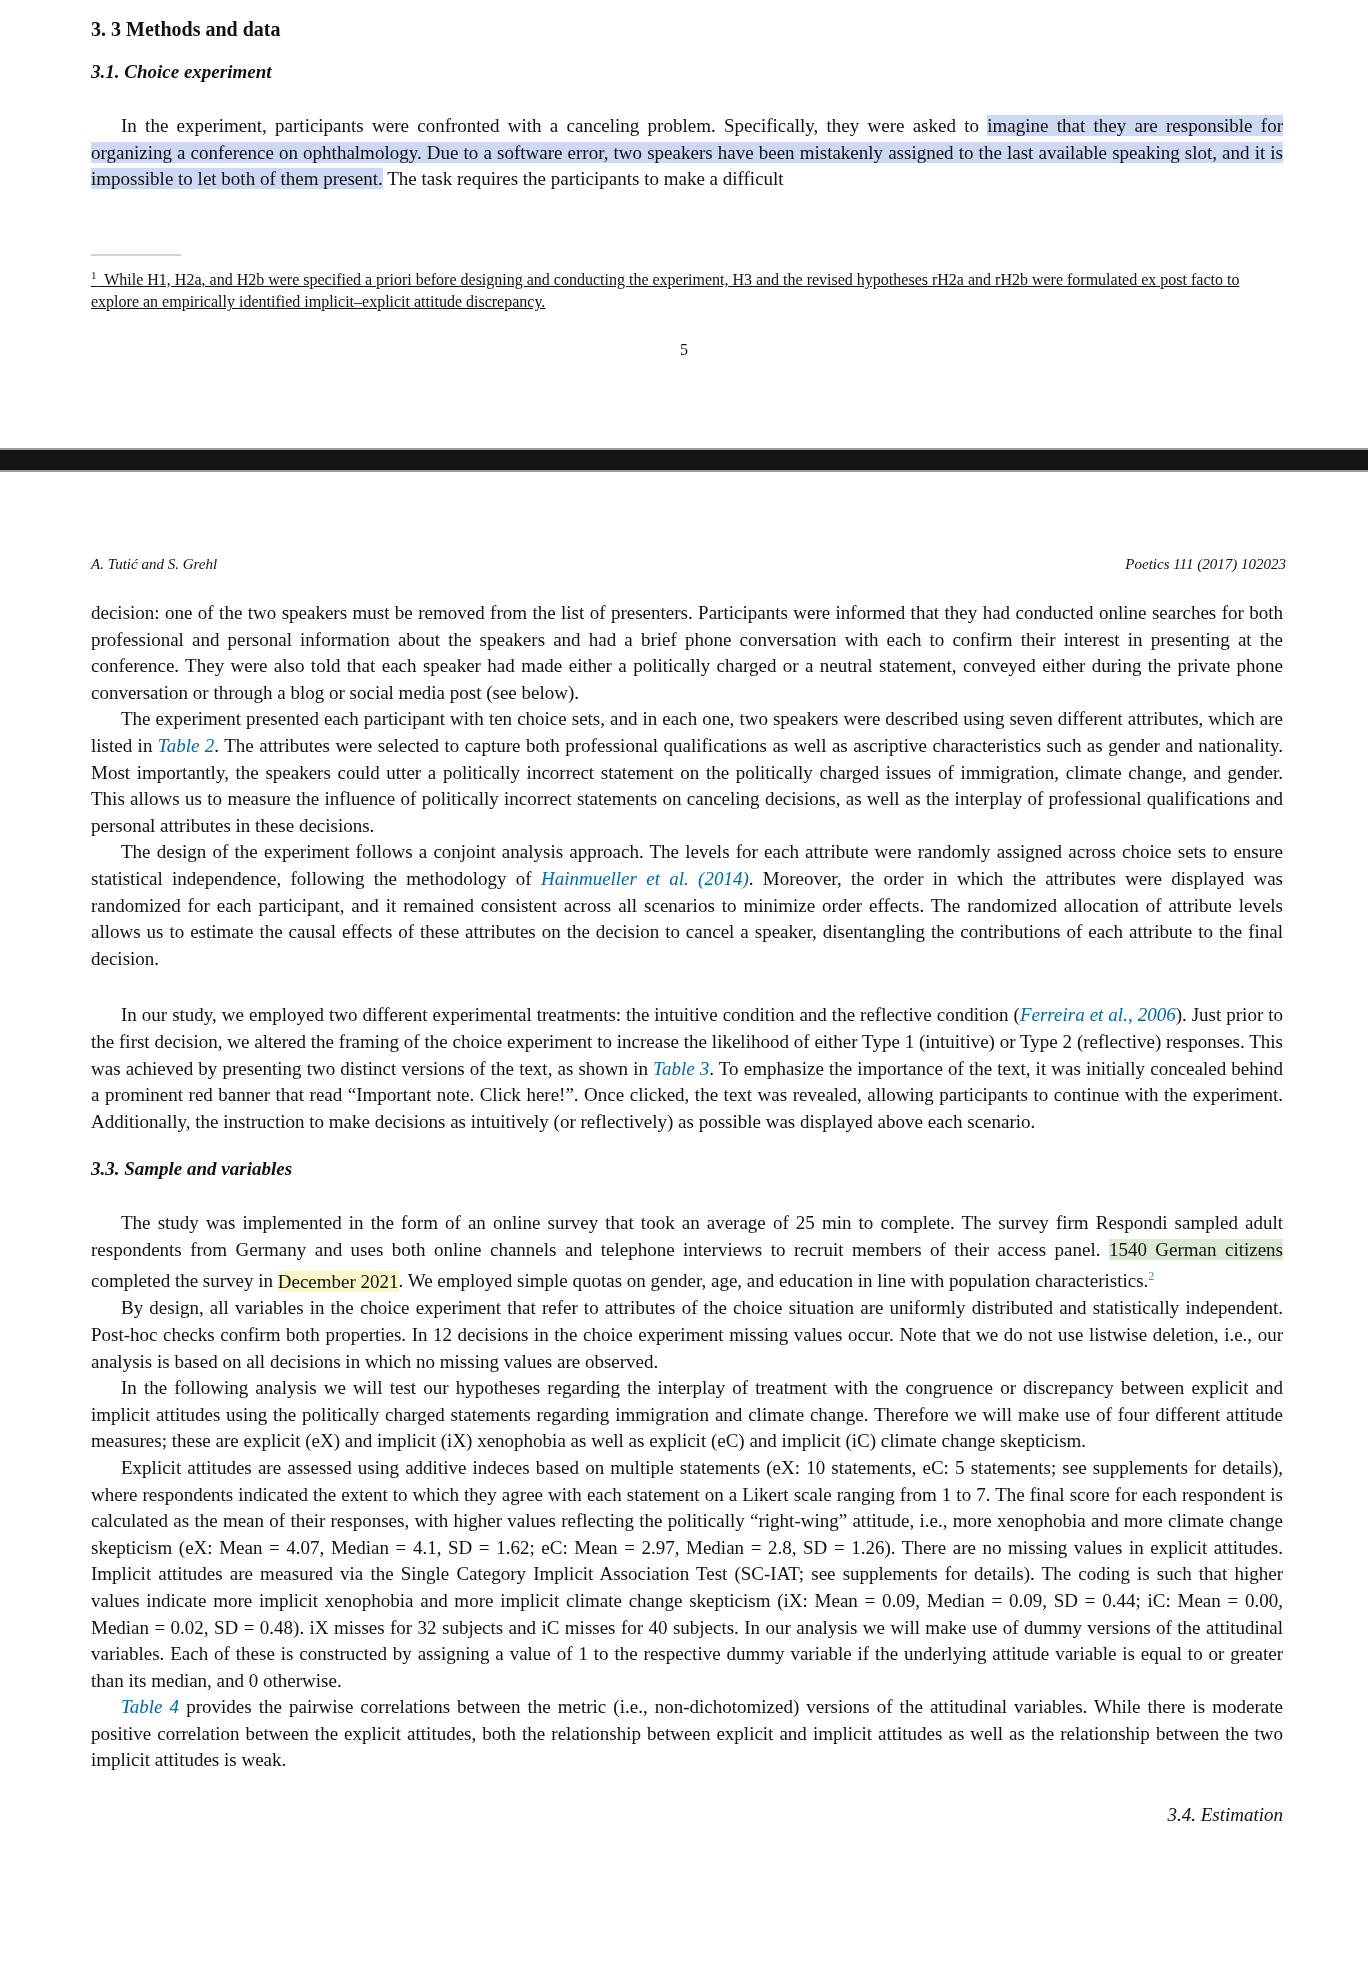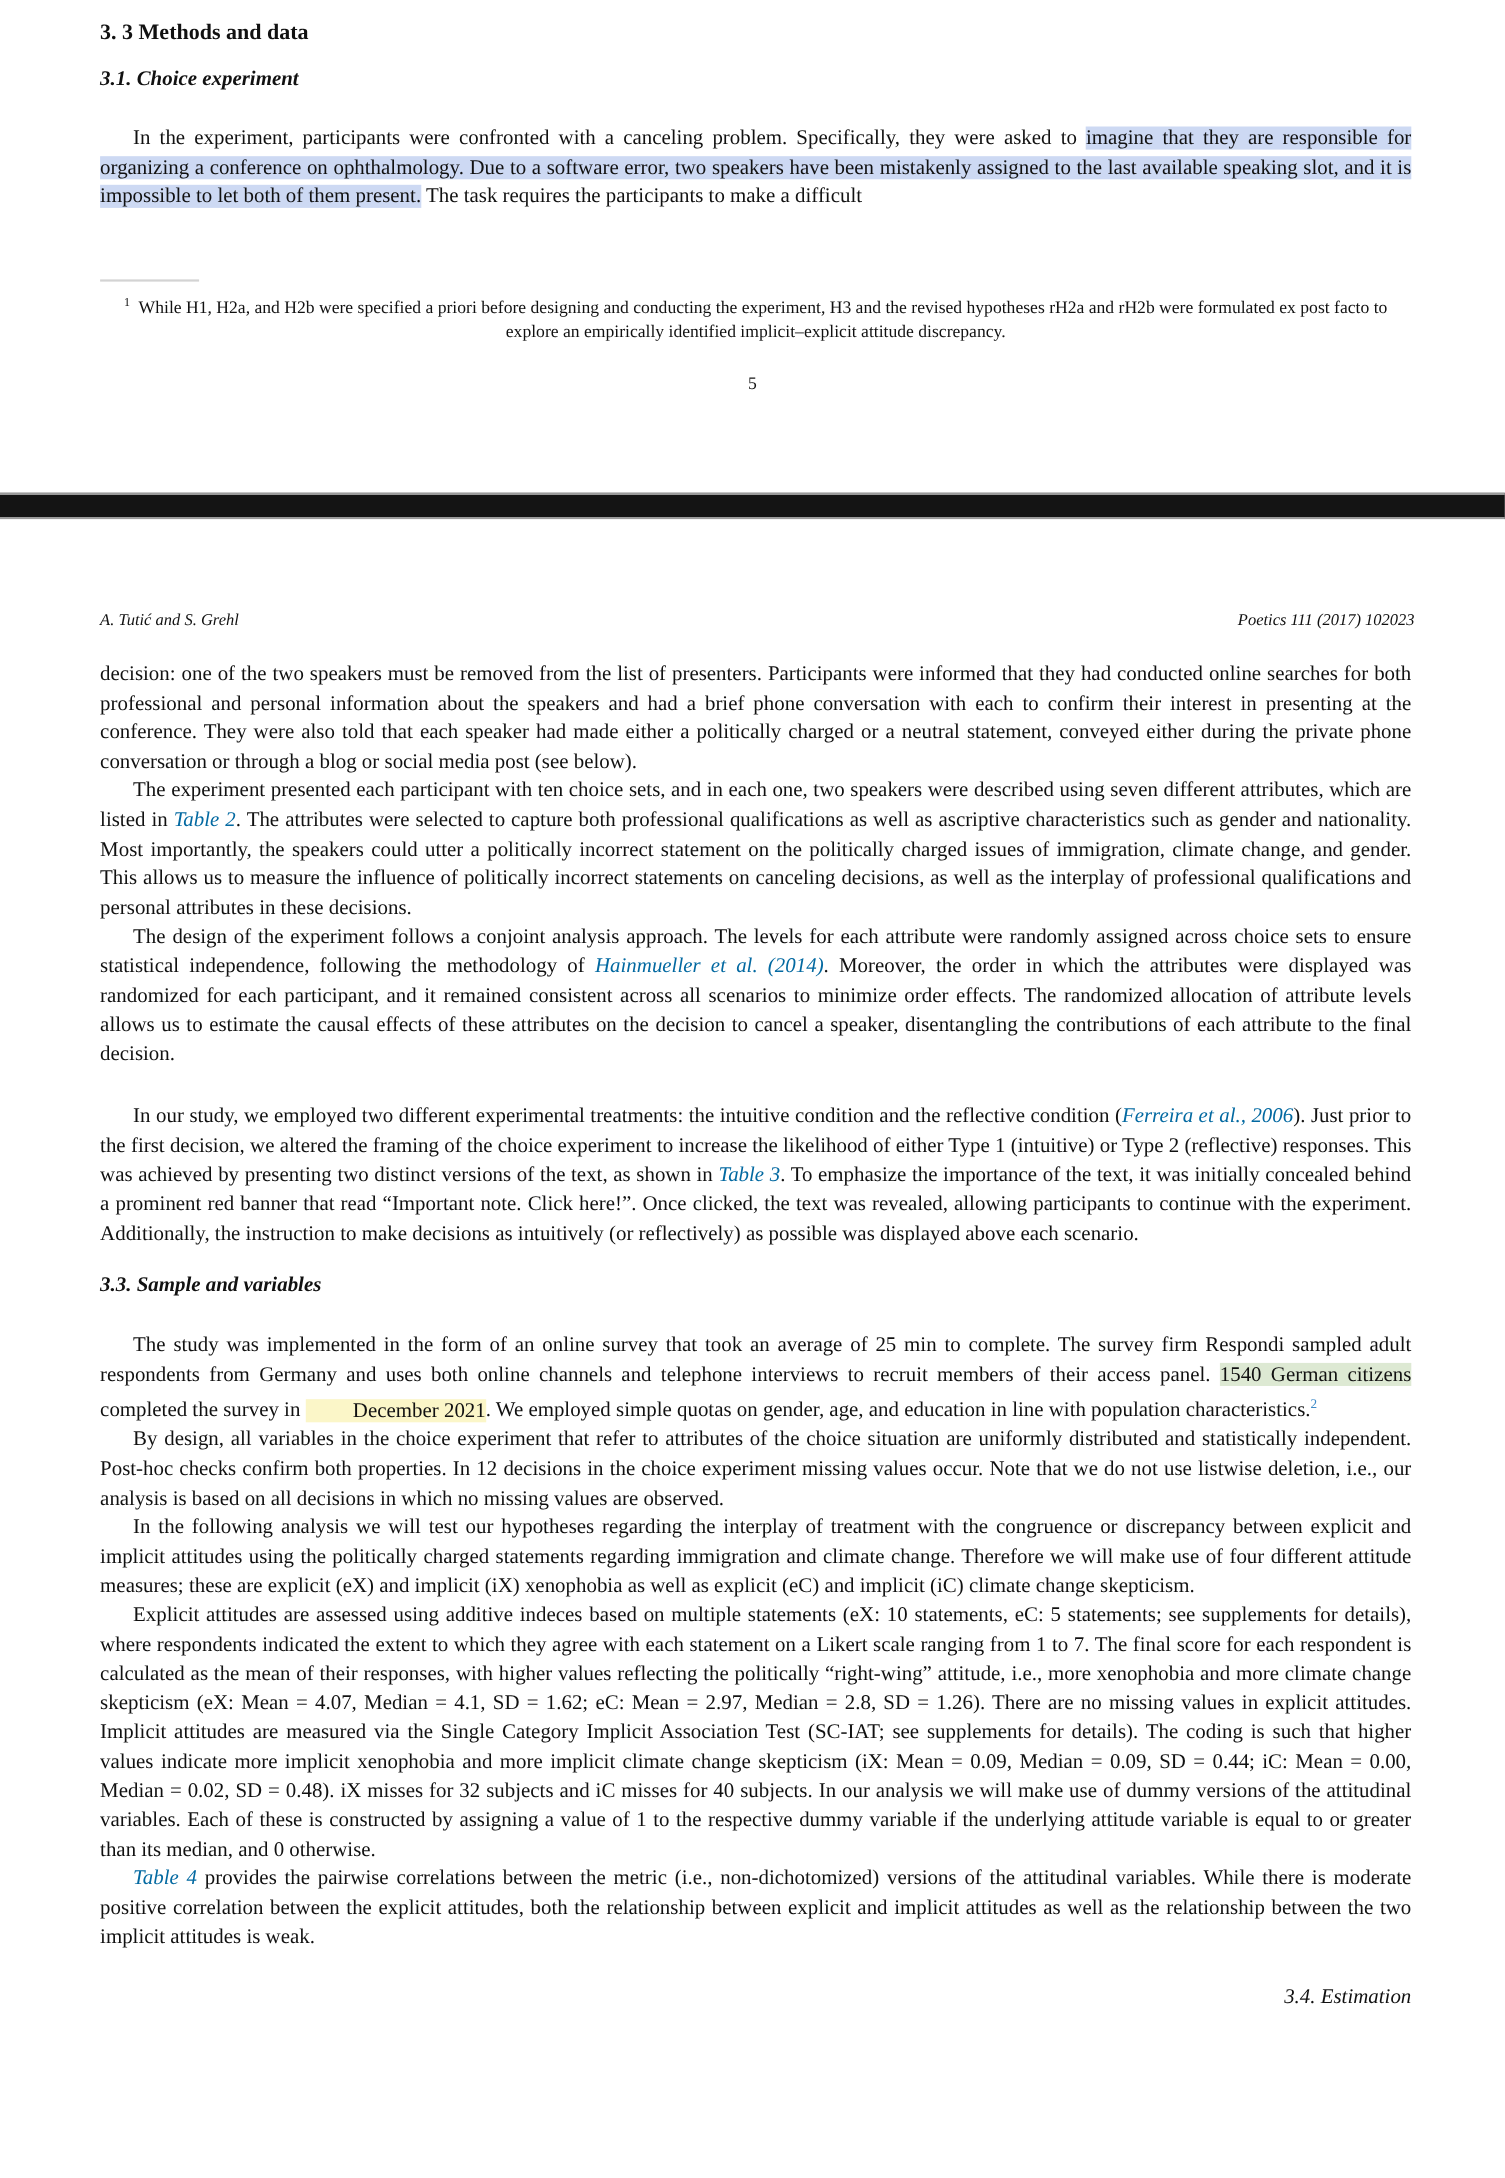--- a/index.html
+++ b/index.html
@@ -11,25 +11,25 @@
   .sep { position:absolute; left:0; top:448px; width:1368px; height:24px;
          background:#141414; border-top:2px solid #9a9a9a; border-bottom:2px solid #9a9a9a; box-sizing:border-box; }
   .content { position:absolute; left:91px; width:1192px; }
   .sec { font-family:"Liberation Serif",serif; font-weight:bold; font-size:20px; margin:0; }
   .subsec { font-family:"Liberation Serif",serif; font-style:italic; font-size:19px; margin:0; }
   .para { font-family:"Liberation Serif",serif; font-size:19px; line-height:26.6px;
           text-align:justify; margin:0; text-indent:30px; }
   .para.noindent { text-indent:0; }
   .hl-blue { background:#cdd9f3; }
   .hl-green { background:#dde9d3; }
-  .hl-yellow { background:#fbf6c8;padding-left:43px; }
+  .hl-yellow { background:#fbf6c8; }
   .link { color:#0369a1;font-style:italic; }
   sup.fnref { color:#3e8ac8; font-size:12px; }
   .fnrule { width:90px; height:2px; background:#d3d3d3; margin:0 0 8px 0; }
-  .footnote { font-family:"Liberation Serif",serif; font-size:16px; line-height:22px; text-align:center; margin:0; }
+  .footnote { font-family:"Liberation Serif",serif; font-size:16px; line-height:22px; text-align:left; margin:0;text-decoration:underline; }
   .footnote sup { font-size:11px; }
   .pagenum { position:absolute; width:1368px; text-align:center; font-family:"Liberation Serif",serif; font-size:16px; }
   .runhead { position:absolute; top:84px; font-family:"Liberation Serif",serif; font-style:italic; font-size:15px; }
 </style>
 </head>
 <body>
 
 <div class="page page1">
   <div class="content" style="top:18px;">
     <h2 class="sec">3.  3 Methods and data</h2>

